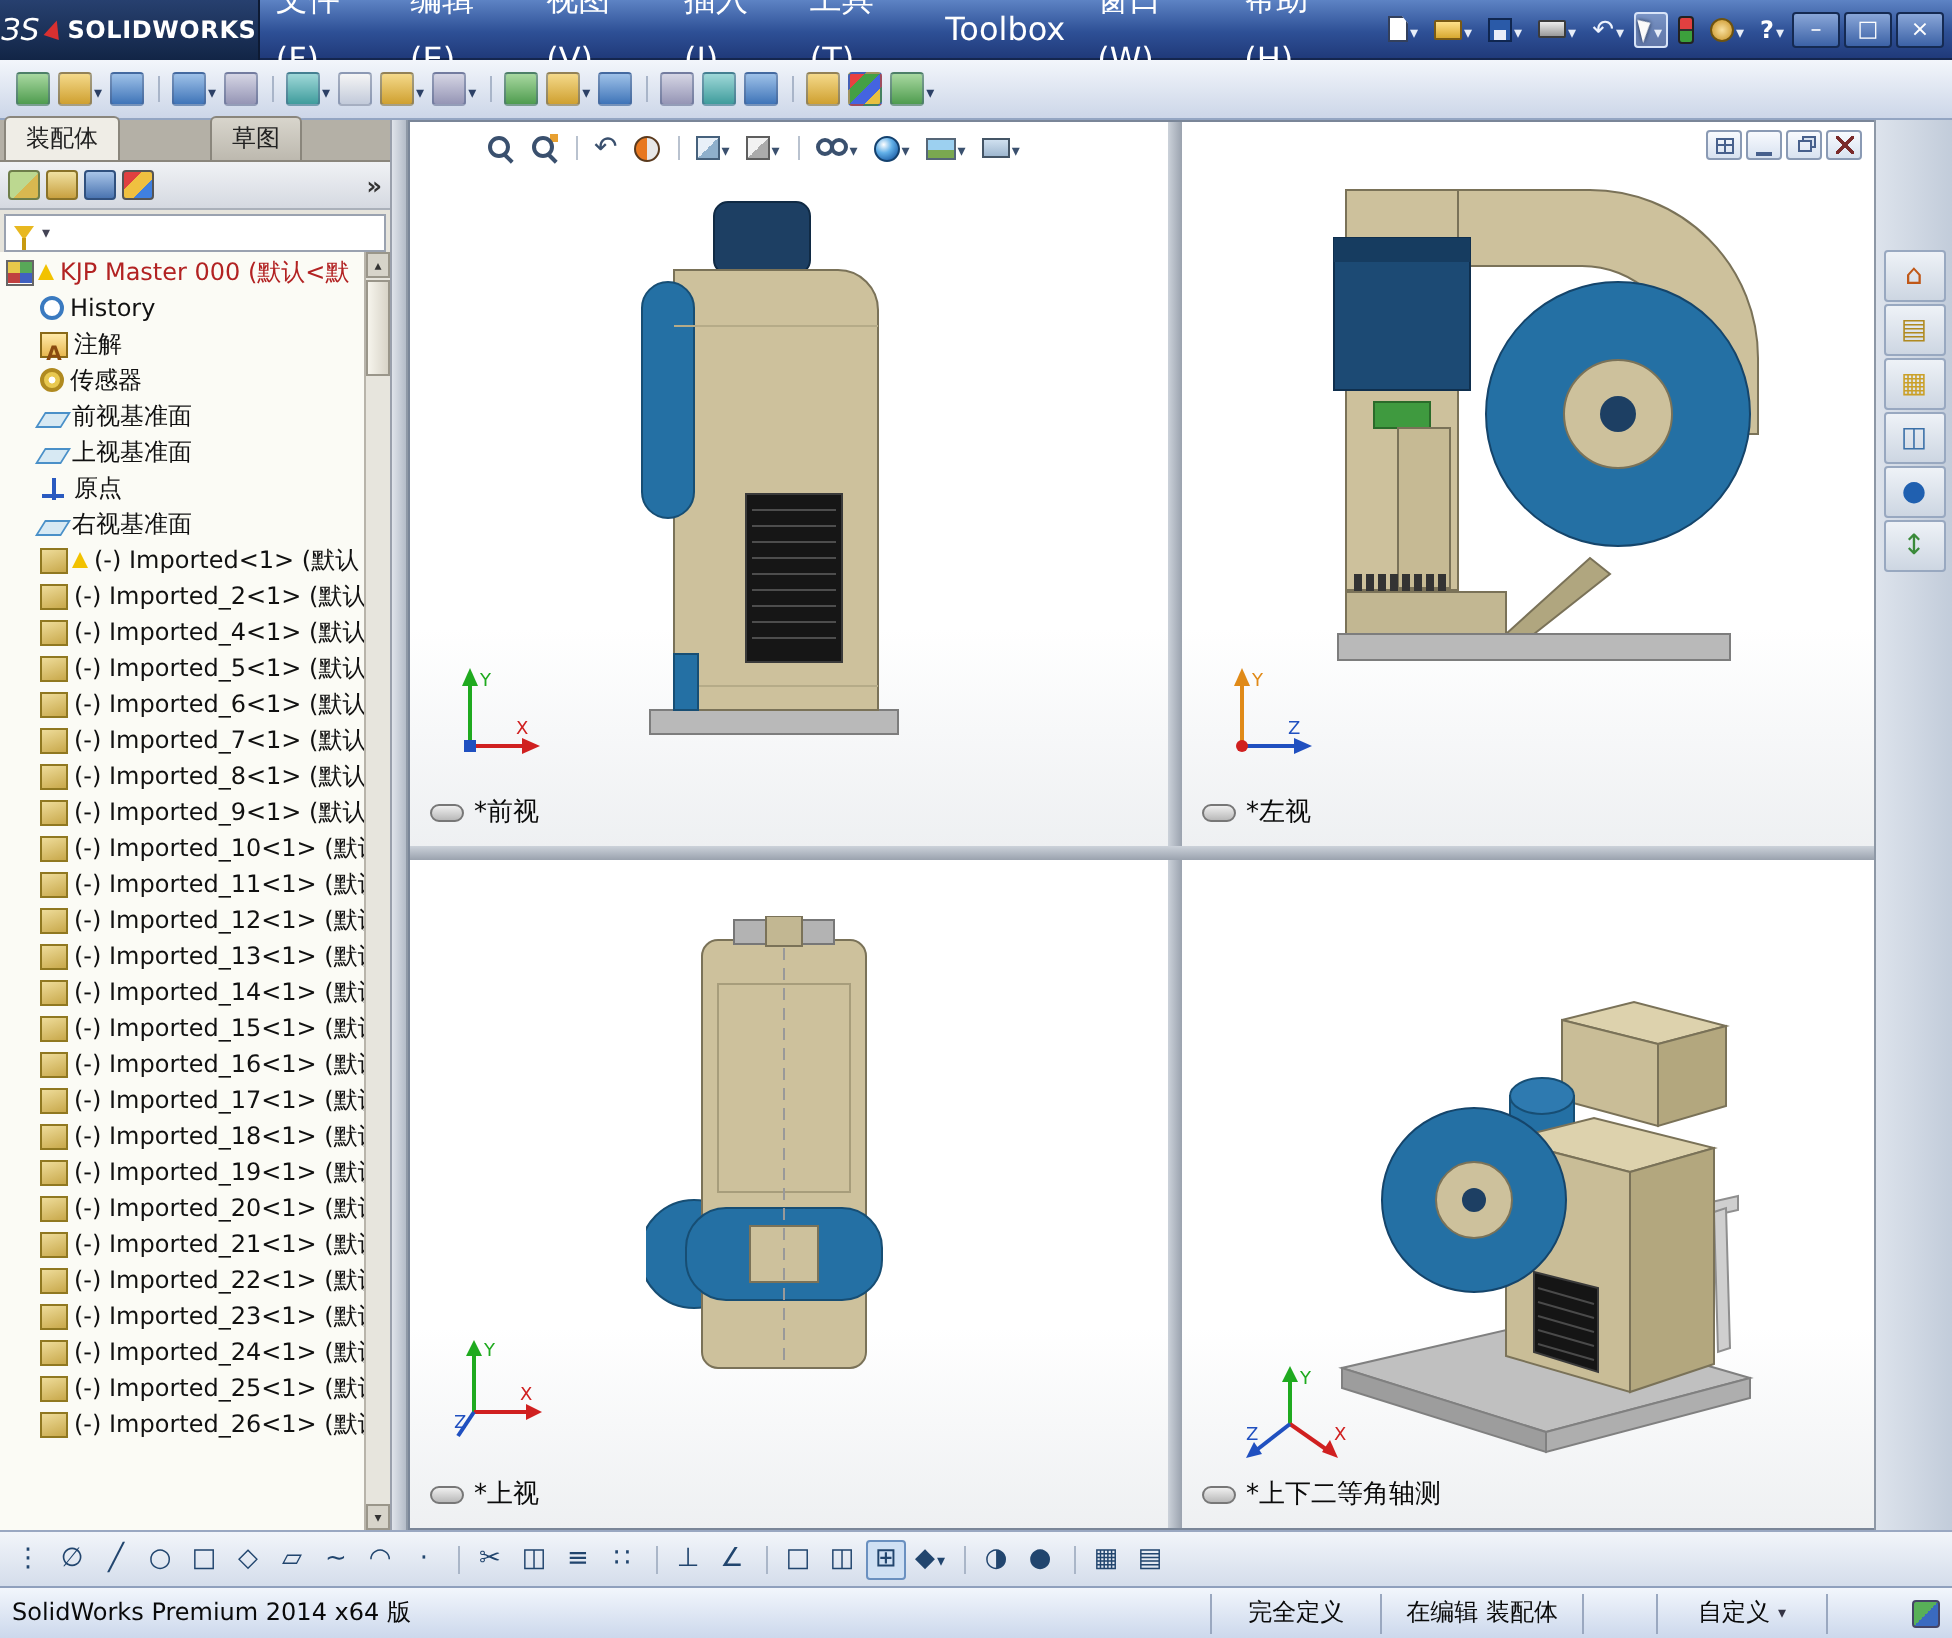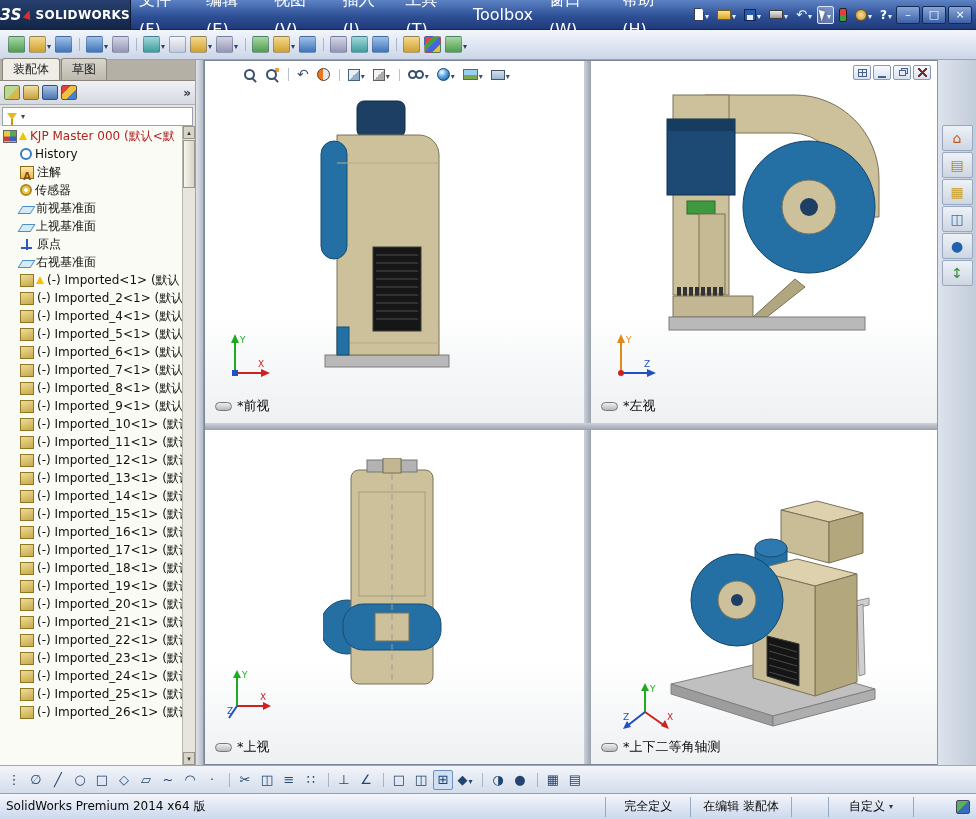--- a/index.html
+++ b/index.html
@@ -7,21 +7,21 @@
   body { position:relative; font-family:"DejaVu Sans","Liberation Sans",sans-serif; font-size:12px; background:#c8d0dc; overflow:hidden; }
   .abs { position:absolute; }
 
   
   .titlebar { position:absolute; left:0; top:0; width:976px; height:30px;
     background:linear-gradient(#5d83c4,#2e5096 55%,#20397а 100%);
     background:linear-gradient(#5d83c4,#2e5096 55%,#203a7a 100%);
     display:flex; align-items:center; border-bottom:1px solid #14264e; }
   .logo { width:134px; height:30px; background:linear-gradient(#27406f,#122546);
     display:flex; align-items:center; justify-content:center; gap:3px; border-right:1px solid #0d1a33; }
-  .logo .ds { color:#fff; font-weight:bold; font-style:italic; font-size:15px; }
+  .logo .ds { color:#fff; font-weight:normal; font-style:italic; font-size:15px; }
   .logo .accent { width:0;height:0;border-left:4px solid transparent;border-right:4px solid transparent;border-bottom:9px solid #d83030; transform:rotate(18deg); }
   .logo .sw { color:#fff; font-weight:bold; font-size:12px; letter-spacing:.3px; }
   .menubar { display:flex; align-items:center; height:100%; }
   .menu-item { color:#fff; padding:0 8px; line-height:30px; font-size:16px; cursor:default; }
   .qicons { display:flex; align-items:center; margin-left:6px; }
   .qbtn { display:flex; align-items:center; gap:1px; padding:1px 2px; margin:0 1px; border:1px solid transparent; border-radius:2px; }
   .qbtn[data-pressed="true"] { background:rgba(255,255,255,.28); border-color:#d8e4f8; }
   .qface { display:inline-block; }
   .qbtn[data-kind="page"] .qface { width:10px; height:13px; background:#fff; border:1px solid #33405c; clip-path:polygon(0 0,70% 0,100% 28%,100% 100%,0 100%); }
   .qbtn[data-kind="folder"] .qface { width:14px; height:10px; background:linear-gradient(#ffe08a,#d8a830); border:1px solid #7a5a14; border-radius:1px; }
@@ -51,21 +51,21 @@
   .tbtn[data-kind="k2"] .ic { background:linear-gradient(#a8d8a0,#4f9c4f); }
   .tbtn[data-kind="k3"] .ic { background:linear-gradient(#f4d98a,#cfa030); }
   .tbtn[data-kind="k4"] .ic { background:linear-gradient(#9fd8d8,#3f9c9c); }
   .tbtn[data-kind="k6"] .ic { background:linear-gradient(#d5d5e4,#9595b5); }
   .tbtn[data-kind="k7"] .ic { background:linear-gradient(#f5f5f5,#c2cada); }
   .tbtn[data-kind="k8"] .ic { background:linear-gradient(135deg,#e84040 0 25%,#44a044 25% 50%,#4464e0 50% 75%,#e8c040 75%); }
   .toolbar2 .dd::before { color:#2c4066; }
 
   
   .leftpanel { position:absolute; left:0; top:60px; width:196px; height:705px; background:#e6e4dc; border-right:1px solid #9aa0ac; }
-  .doc-tabs { height:21px; background:#b4b0a6; display:flex; align-items:flex-end; padding-left:2px; border-bottom:1px solid #8a867c; }
+  .doc-tabs { height:21px; background:#b4b0a6; display:flex; align-items:flex-end; padding-left:2px; border-bottom:1px solid #8a867c;gap:44px; }
   .dtab { padding:2px 10px; font-size:12px; border:1px solid #8a867c; border-bottom:none; border-radius:3px 3px 0 0;
     background:linear-gradient(#d8d5cc,#bdb9af); margin-right:1px; color:#222; }
   .dtab[data-active="true"] { background:#efede6; }
   .panel-toolbar { height:24px; background:linear-gradient(#f0f2f5,#d5d9e1); border-bottom:1px solid #aab0ba; display:flex; align-items:center; padding:0 4px; gap:3px; }
   .pt { width:16px; height:15px; border:1px solid #8a96aa; border-radius:2px; background:#e8ecf2; }
   .pt[data-kind="pt-tree"]   { background:linear-gradient(135deg,#bcd890 0 55%,#d8b850 55%); border-color:#6e7e4a; }
   .pt[data-kind="pt-prop"]   { background:linear-gradient(#f0e0a0,#c8a040); border-color:#8a7228; }
   .pt[data-kind="pt-config"] { background:linear-gradient(#a8c4e8,#4a74b0); border-color:#30507e; }
   .pt[data-kind="pt-appear"] { background:linear-gradient(135deg,#e04040 0 33%,#f0c040 33% 66%,#4080e0 66%); border-color:#555; }
   .chevron { margin-left:auto; font-weight:bold; color:#333; font-size:12px; }

